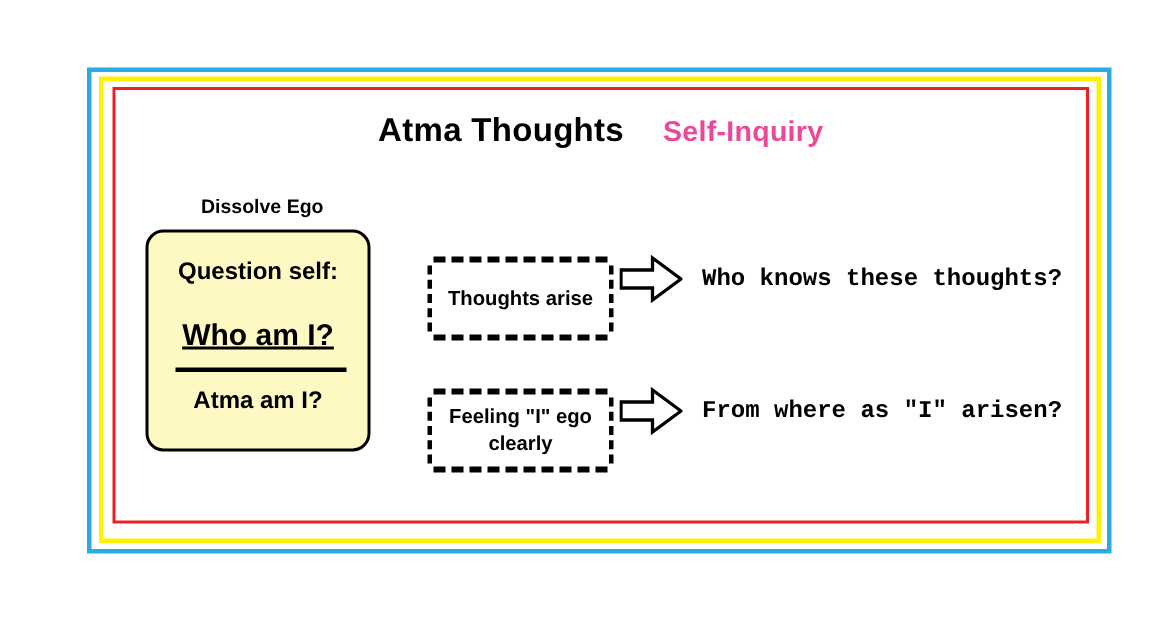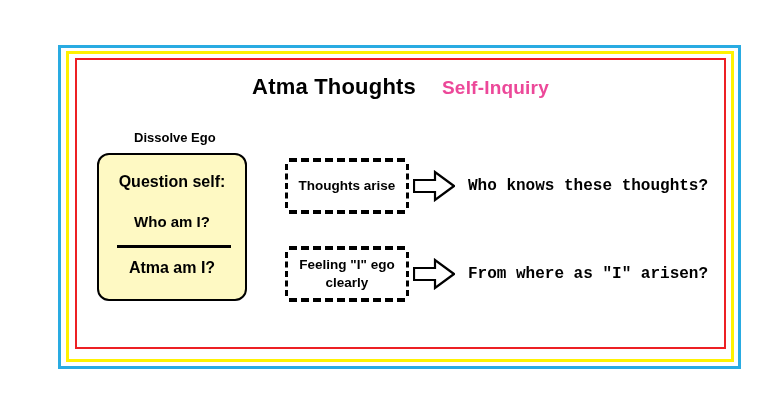--- a/index.html
+++ b/index.html
@@ -103,21 +103,21 @@
   }
   #question-box .qb-line {
     position: absolute;
     width: 100%;
     text-align: center;
     font-weight: bold;
     color: #000000;
     white-space: nowrap;
   }
   #qb-prompt { top: 18px; font-size: 16px; }
-  #qb-who    { top: 58px; font-size: 15px; }
+  #qb-who    { top: 58px; font-size: 20px; text-decoration: underline; }
   #qb-what   { top: 104px; font-size: 16px; }
   #qb-divider {
     position: absolute;
     left: 18px;
     top: 90px;
     width: 114px;
     height: 0;
     border-top: 3px solid #000000;
   }
 
@@ -126,21 +126,21 @@
     position: absolute;
     left: 208px;
     height: 60px;
   }
   #row-1 { top: 100px; }
   #row-2 { top: 188px; }
 
   .dashed-box {
     position: absolute;
     left: 0;
-    top: 0;
+    top: 13px;
     width: 128px;
     height: 56px;
     box-sizing: border-box;
   }
   .dash-edge-top,
   .dash-edge-bottom {
     position: absolute;
     left: 6px;
     width: 116px;
     height: 0;

